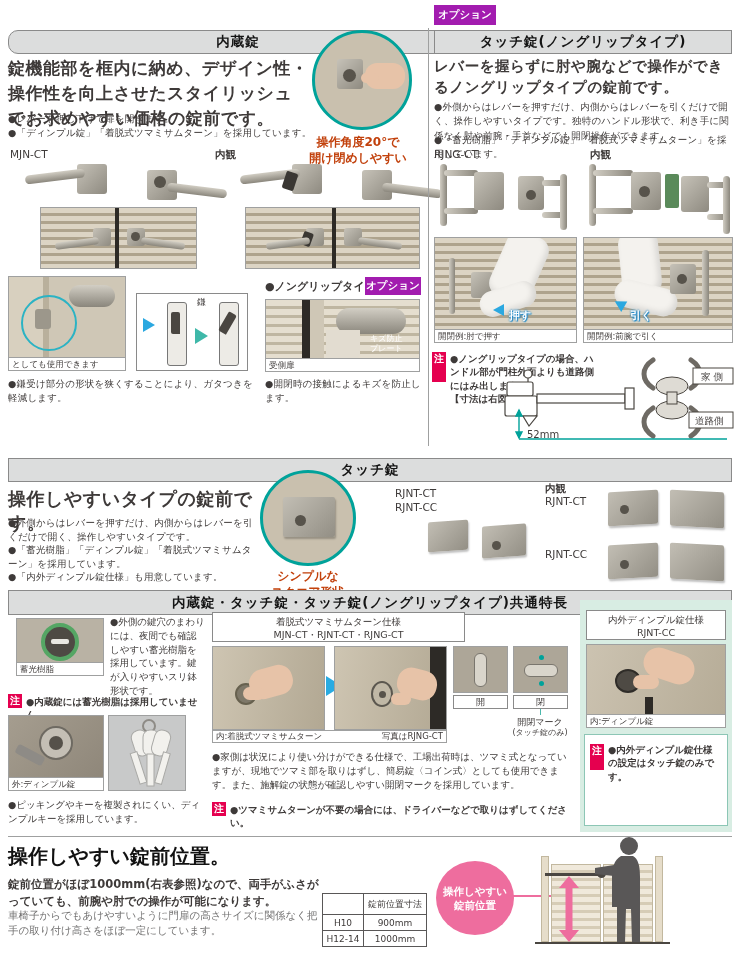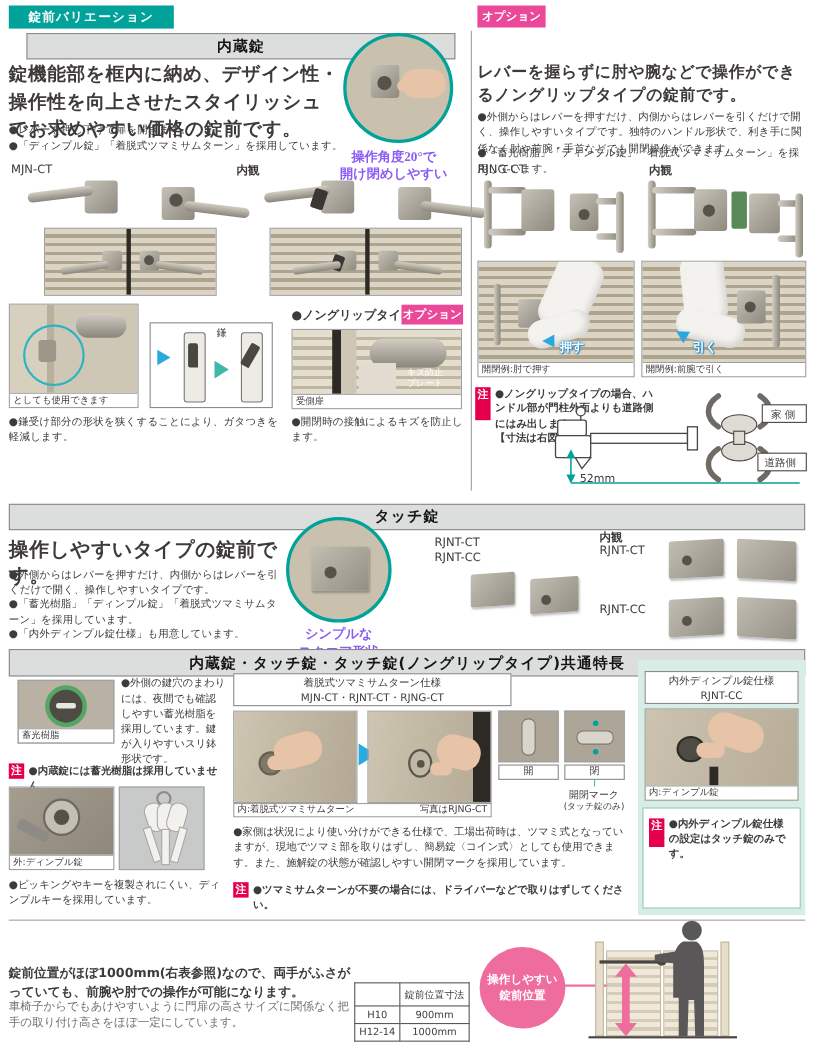--- a/index.html
+++ b/index.html
@@ -5,28 +5,28 @@
   html,body{margin:0;padding:0;background:#fff;}
   #page{position:relative;width:740px;height:953px;background:#fff;overflow:hidden;
         font-family:"DejaVu Sans","Liberation Sans",sans-serif;color:#3E3A39;}
   .abs{position:absolute;}
   .pre{white-space:pre-line;}
   .hdr{background:#DCDDDD;border:1px solid #8A8A8A;box-sizing:border-box;
        font-weight:bold;font-size:13.5px;color:#141414;letter-spacing:1px;
        display:flex;align-items:center;justify-content:center;}
   .badge{color:#fff;font-weight:bold;display:flex;align-items:center;justify-content:center;box-sizing:border-box;}
   .badge.teal{background:#00A29A;font-size:11.5px;letter-spacing:1px;}
-  .badge.blue{background:#ec4899;font-size:10.5px;}
+  .badge.blue{background:#a21caf;font-size:10.5px;}
   .notebadge{background:#E5004F;color:#fff;font-weight:bold;font-size:10px;
              display:flex;align-items:flex-start;justify-content:center;box-sizing:border-box;}
   .lead{font-weight:600;color:#3E3A39;letter-spacing:0.5px;}
   .bullet{font-size:9.5px;line-height:1.5;letter-spacing:0.2px;}
   .model{font-size:10.5px;}
   .innerlbl{font-size:10.5px;font-weight:bold;}
-  .tealtext{color:#8b5cf6;font-weight:bold;text-align:center;line-height:1.35;font-family:Liberation Serif, serif;}
+  .tealtext{color:#c2410c;font-weight:bold;text-align:center;line-height:1.35;}
   .photo{border:1px solid #9FA0A0;box-sizing:border-box;overflow:hidden;background:#CFC7B6;}
   .slats{background:repeating-linear-gradient(180deg,#DCD4C4 0px,#DCD4C4 5px,#AEA38D 5px,#AEA38D 8px);}
   .slatsL{background:repeating-linear-gradient(180deg,#E5DECF 0px,#E5DECF 6px,#BFB6A1 6px,#BFB6A1 9px);}
   .capbar{position:absolute;left:0;right:0;bottom:0;height:13px;background:#fff;
           border-top:1px solid #9FA0A0;font-size:8.5px;line-height:12px;padding:0 3px;box-sizing:border-box;}
   .circlephoto{border-radius:50%;border:3px solid #00A29A;background:#C9C0AE;box-sizing:border-box;overflow:hidden;position:absolute;}
   .boxhdr{background:#fff;border:1px solid #8A8A8A;box-sizing:border-box;font-size:9.5px;
           text-align:center;line-height:1.4;padding-top:2px;}
   .smalltext{font-size:9.5px;line-height:1.45;}
   .notetext{font-size:9.5px;font-weight:bold;line-height:1.4;}
@@ -42,23 +42,22 @@
   .armshape{position:absolute;background:#F4F2EE;border-radius:14px;box-shadow:inset -3px -3px 6px rgba(0,0,0,.12);}
   .skincircle{position:absolute;background:#E7C3A8;border-radius:50%;}
   .tbl{border-collapse:collapse;font-size:9px;}
   .tbl td{border:1px solid #595757;text-align:center;background:#fff;padding:0 2px;}
 </style>
 </head>
 <body>
 
 <div id="page">
 
-  <div class="abs badge teal" style="left:8px;top:5px;width:150px;height:21px;">錠前バリエーション</div>
-
-  <div class="abs hdr" style="left:24px;top:30px;width:390px;height:24px;">内蔵錠</div>
+
+  <div class="abs hdr" style="left:8px;top:30px;width:460px;height:24px;border-radius:10px;">内蔵錠</div>
 
   <div class="abs lead" style="left:8px;top:56px;width:302px;font-size:17px;line-height:1.47;">錠機能部を框内に納め、デザイン性・操作性を向上させたスタイリッシュでお求めやすい価格の錠前です。</div>
 
   <div class="abs bullet" style="left:8px;top:126px;width:305px;">●「ディンプル錠」「着脱式ツマミサムターン」を採用しています。</div>
   <div class="abs bullet" style="left:8px;top:112px;width:305px;">●レバーを押し下げて扉を開きます。</div>
 
   <div class="circlephoto" style="left:312px;top:30px;width:100px;height:100px;">
     <div class="plate" style="left:22px;top:26px;width:26px;height:30px;"></div>
     <div class="keyhole" style="left:28px;top:36px;width:13px;height:13px;"></div>
     <div class="skincircle" style="left:50px;top:30px;width:40px;height:26px;border-radius:12px;"></div>
@@ -133,20 +132,21 @@
     <div class="capbar">受側扉</div>
   </div>
 
   <div class="abs bullet" style="left:8px;top:377px;width:252px;">●鎌受け部分の形状を狭くすることにより、ガタつきを軽減します。</div>
   <div class="abs bullet" style="left:265px;top:377px;width:160px;">●開閉時の接触によるキズを防止します。</div>
 
   <div class="abs" style="left:428px;top:28px;width:1px;height:418px;background:#9FA0A0;"></div>
 
   <div class="abs badge blue" style="left:434px;top:5px;width:62px;height:20px;">オプション</div>
 
+  <div class="abs hdr" style="left:434px;top:30px;width:298px;height:24px;">タッチ錠(ノングリップタイプ)</div>
 
   <div class="abs lead" style="left:434px;top:56px;width:300px;font-size:14.5px;line-height:1.42;">レバーを握らずに肘や腕などで操作ができるノングリップタイプの錠前です。</div>
 
   <div class="abs bullet" style="left:434px;top:100px;width:300px;">●外側からはレバーを押すだけ、内側からはレバーを引くだけで開く、操作しやすいタイプです。独特のハンドル形状で、利き手に関係なく肘や前腕・手首などでも開閉操作ができます。</div>
   <div class="abs bullet" style="left:434px;top:133px;width:300px;">●「蓄光樹脂」「ディンプル錠」「着脱式ツマミサムターン」を採用しています。</div>
 
   <div class="abs model" style="left:434px;top:148px;">RJNG-CT</div>
   <div class="abs innerlbl" style="left:590px;top:148px;">内観</div>
 
   <div class="abs" style="left:434px;top:160px;width:135px;height:72px;">
@@ -361,20 +361,21 @@
     <div class="abs" style="left:4px;top:134px;width:144px;height:92px;background:#fff;border:1px solid #8CC6B5;box-sizing:border-box;padding:4px 5px;">
       <div style="position:relative;margin-top:4px;min-height:28px;">
         <div class="notebadge abs" style="left:0;top:1px;width:14px;height:26px;">注</div>
         <div class="notetext" style="margin-left:18px;font-size:9.5px;">●内外ディンプル錠仕様の設定はタッチ錠のみです。</div>
       </div>
     </div>
   </div>
 
   <div class="abs" style="left:8px;top:836px;width:724px;height:1px;background:#9FA0A0;"></div>
 
+  <div class="abs" style="left:8px;top:843px;font-size:20px;font-weight:bold;color:#111;">操作しやすい錠前位置。</div>
 
   <div class="abs" style="left:8px;top:876px;width:318px;font-size:11.5px;font-weight:600;line-height:1.45;">錠前位置がほぼ1000mm(右表参照)なので、両手がふさがっていても、前腕や肘での操作が可能になります。</div>
   <div class="abs" style="left:8px;top:908px;width:318px;font-size:10.5px;color:#727171;line-height:1.45;">車椅子からでもあけやすいように門扉の高さサイズに関係なく把手の取り付け高さをほぼ一定にしています。</div>
 
   <table class="tbl abs" style="left:322px;top:893px;">
     <tbody>
         <tr>
       <td style="width:36px;height:20px;"></td>
       <td style="width:58px;">錠前位置寸法</td>
     </tr>

